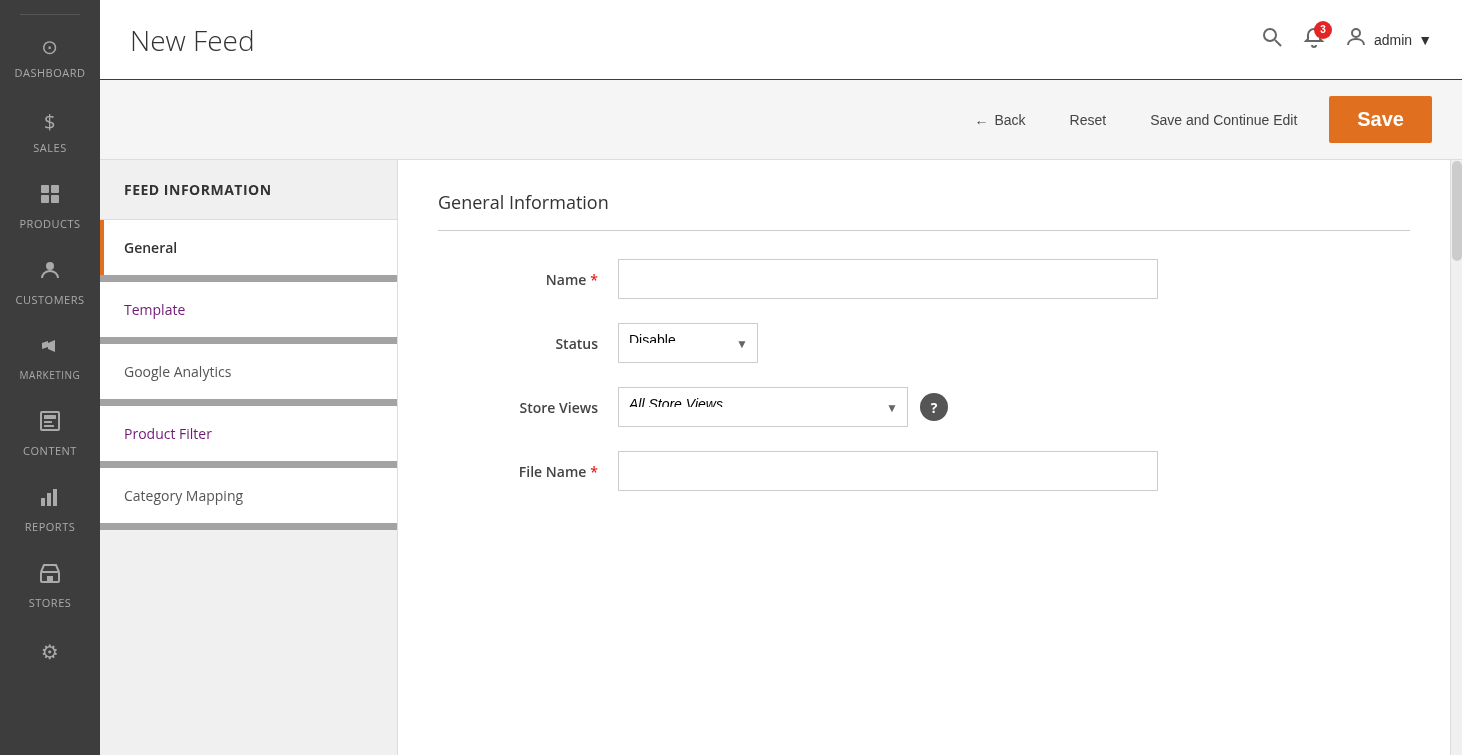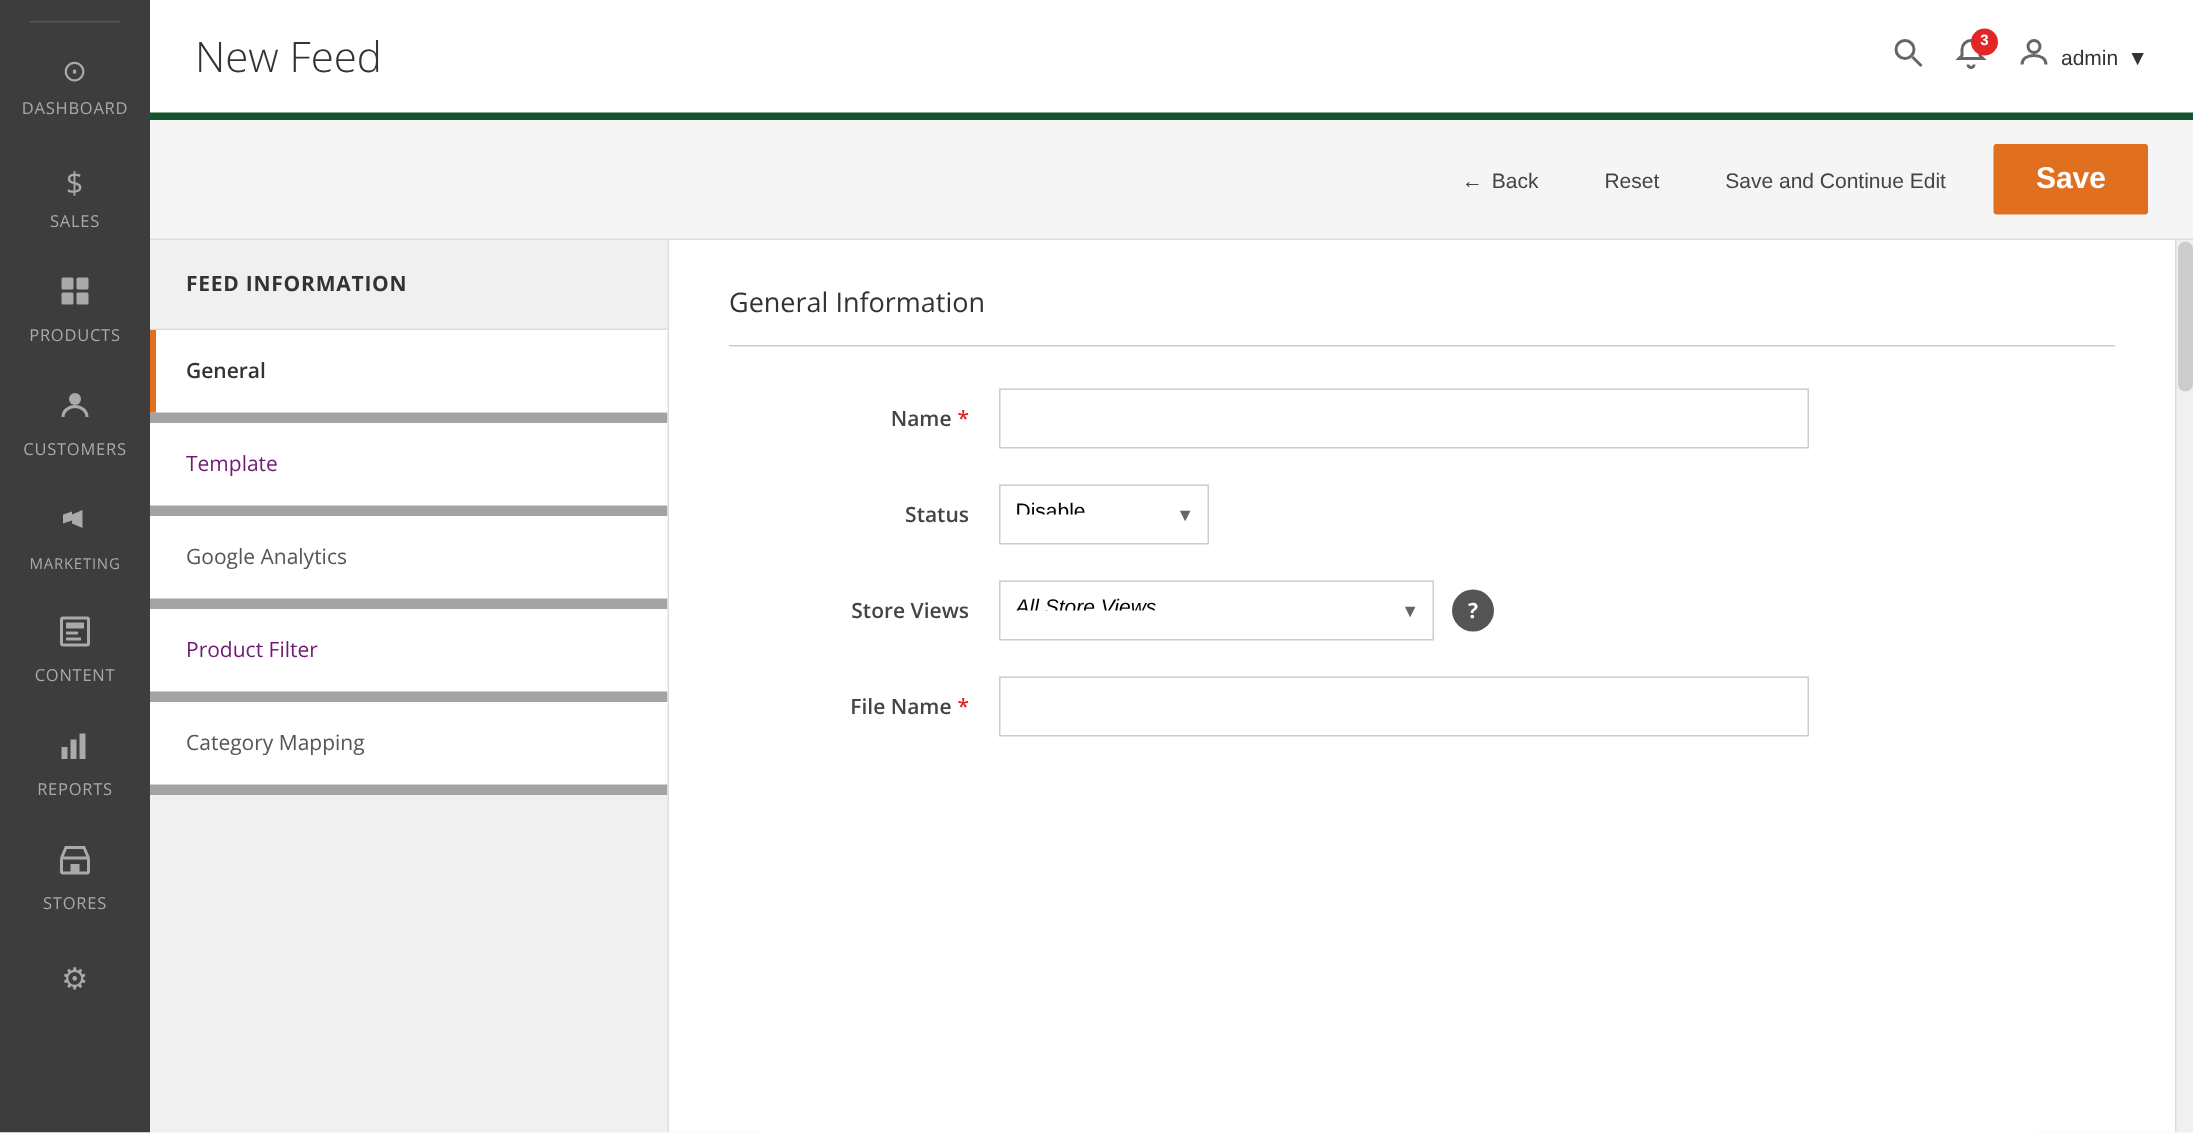--- a/index.html
+++ b/index.html
@@ -41,21 +41,21 @@
       overflow: hidden;
     }
 
     
     .top-header {
       background: #fff;
       padding: 3px 30px;
       display: flex;
       align-items: center;
       justify-content: space-between;
-      border-bottom: 5px solid #14532d;
+      border-bottom: 1px solid #14532d;
       height: 80px;
     }
     .page-title {
       font-size: 28px;
       font-weight: 300;
       color: #333;
     }
     .header-actions {
       display: flex;
       align-items: center;
@@ -138,21 +138,21 @@
 
     
     .content-area {
       display: flex;
       flex: 1;
       overflow: hidden;
     }
 
     
     .left-nav {
-      width: 346px;
+      width: 298px;
       background: #f0f0f0;
       border-right: 1px solid #ddd;
       flex-shrink: 0;
       overflow-y: auto;
       padding: 0;
     }
     .left-nav-section-header {
       padding: 20px 24px;
       font-size: 14px;
       font-weight: 700;

